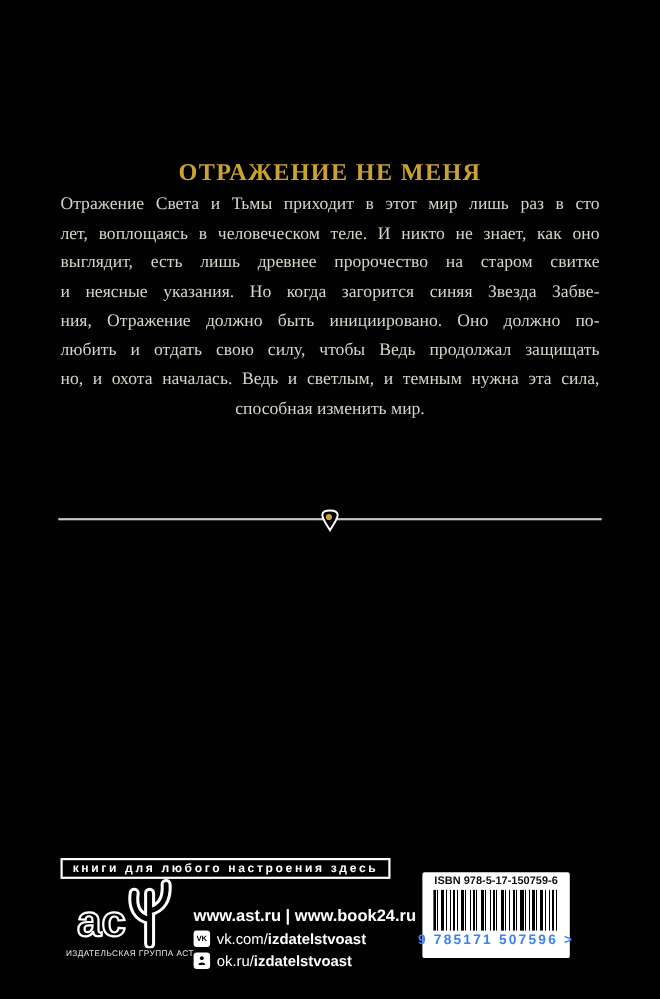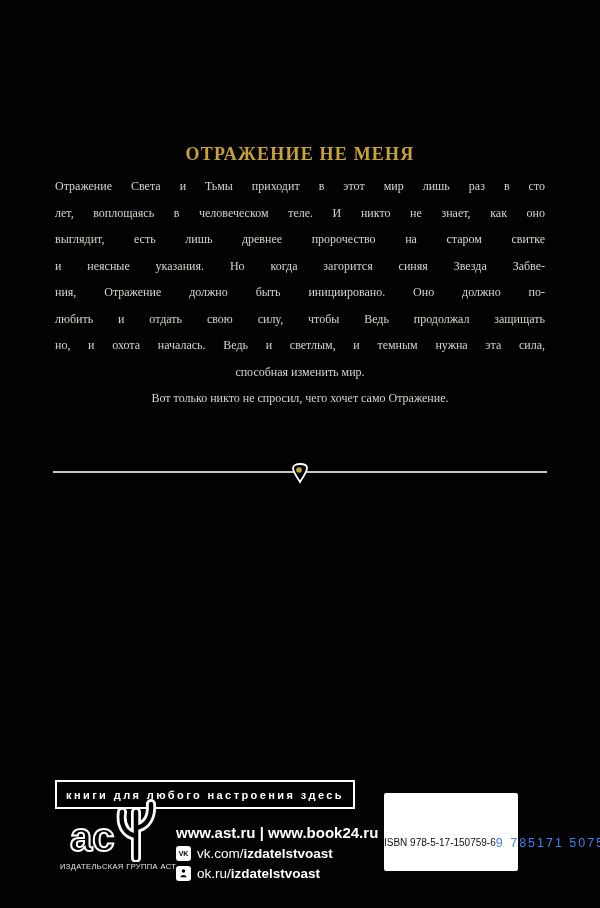--- a/index.html
+++ b/index.html
@@ -8,44 +8,44 @@
     width:600px;height:908px;
     background:#020202;
     overflow:hidden;
     font-family:"Liberation Serif","DejaVu Serif",serif;
   }
   
   .book-title{
     position:absolute;top:144px;left:0;width:600px;
     text-align:center;
     color:#c9a232;
-    font-size:18px;font-weight:bold;
+    font-size:22px;font-weight:bold;
     letter-spacing:1.2px;
   }
   
   .synopsis{
     position:absolute;top:173px;left:55px;width:490px;
     color:#d8d4ca;
-    font-size:12px;
+    font-size:16px;
     line-height:26.5px;
   }
   .syn-line{white-space:normal;}
   .syn-line.just{text-align:justify;text-align-last:justify;}
   .syn-line.center{text-align:center;}
   
   .divider{
     position:absolute;top:471px;left:53px;width:494px;height:2px;
     background:#c6c6c2;
   }
   .divider-ornament{
     position:absolute;top:462px;left:289px;width:22px;height:22px;
   }
   
   .slogan-box{
-    position:absolute;top:780px;left:55px;width:300px;height:29px;
+    position:absolute;top:780px;left:55px;width:300px;height:19px;
     border:2px solid #ffffff;
     box-sizing:border-box;
     display:flex;align-items:center;justify-content:center;
     font-family:"Liberation Sans","DejaVu Sans",sans-serif;
     font-size:11px;font-weight:bold;color:#ffffff;
     letter-spacing:2.4px;
     white-space:nowrap;
   }
   .ast-logo{position:absolute;top:798px;left:68px;width:100px;height:64px;}
   .ast-caption{
@@ -68,22 +68,23 @@
   }
   .vk-glyph{
     font-size:7px;font-weight:bold;color:#000;
     font-family:"Liberation Sans",sans-serif;letter-spacing:0;
   }
   
   .barcode-box{
     position:absolute;top:793px;left:384px;width:134px;height:78px;
     background:#ffffff;border-radius:2px;
     box-sizing:border-box;
-    display:flex;flex-direction:row;align-items:center;
-    padding-top:20px;
+    display:flex;flex-direction:column;align-items:center;
+    padding-top:3px;
+    font-weight:bold;
   }
   .isbn-text{
     font-family:"Liberation Sans","DejaVu Sans",sans-serif;
     font-size:10px;color:#111;white-space:nowrap;
   }
   .barcode-bars{
     width:114px;height:37px;margin-top:2px;
     background:repeating-linear-gradient(90deg,
       #000 0px,#000 2px,#fff 2px,#fff 3px,
       #000 3px,#000 4px,#fff 4px,#fff 7px,
@@ -106,21 +107,20 @@
 
   <div class="synopsis">
     <div class="syn-line just">Отражение Света и Тьмы приходит в этот мир лишь раз в сто</div>
     <div class="syn-line just">лет, воплощаясь в человеческом теле. И никто не знает, как оно</div>
     <div class="syn-line just">выглядит, есть лишь древнее пророчество на старом свитке</div>
     <div class="syn-line just">и неясные указания. Но когда загорится синяя Звезда Забве-</div>
     <div class="syn-line just">ния, Отражение должно быть инициировано. Оно должно по-</div>
     <div class="syn-line just">любить и отдать свою силу, чтобы Ведь продолжал защищать</div>
     <div class="syn-line just">но, и охота началась. Ведь и светлым, и темным нужна эта сила,</div>
     <div class="syn-line center">способная изменить мир.</div>
-    <div class="syn-line center">Вот только никто не спросил, чего хочет само Отражение.</div>
   </div>
 
   <div class="divider"></div>
   <svg class="divider-ornament" viewBox="0 0 22 22">
     <path d="M11,20 C7.5,14.5 4,9.5 4,6.2 C4,3.2 7.2,2 11,2 C14.8,2 18,3.2 18,6.2 C18,9.5 14.5,14.5 11,20 Z" fill="#000000" stroke="#ffffff" stroke-width="1.8"></path>
     <circle cx="10" cy="8" r="2.8" fill="#c9a232"></circle>
   </svg>
 
   <div class="slogan-box">
     <span>книги для любого настроения здесь</span>

